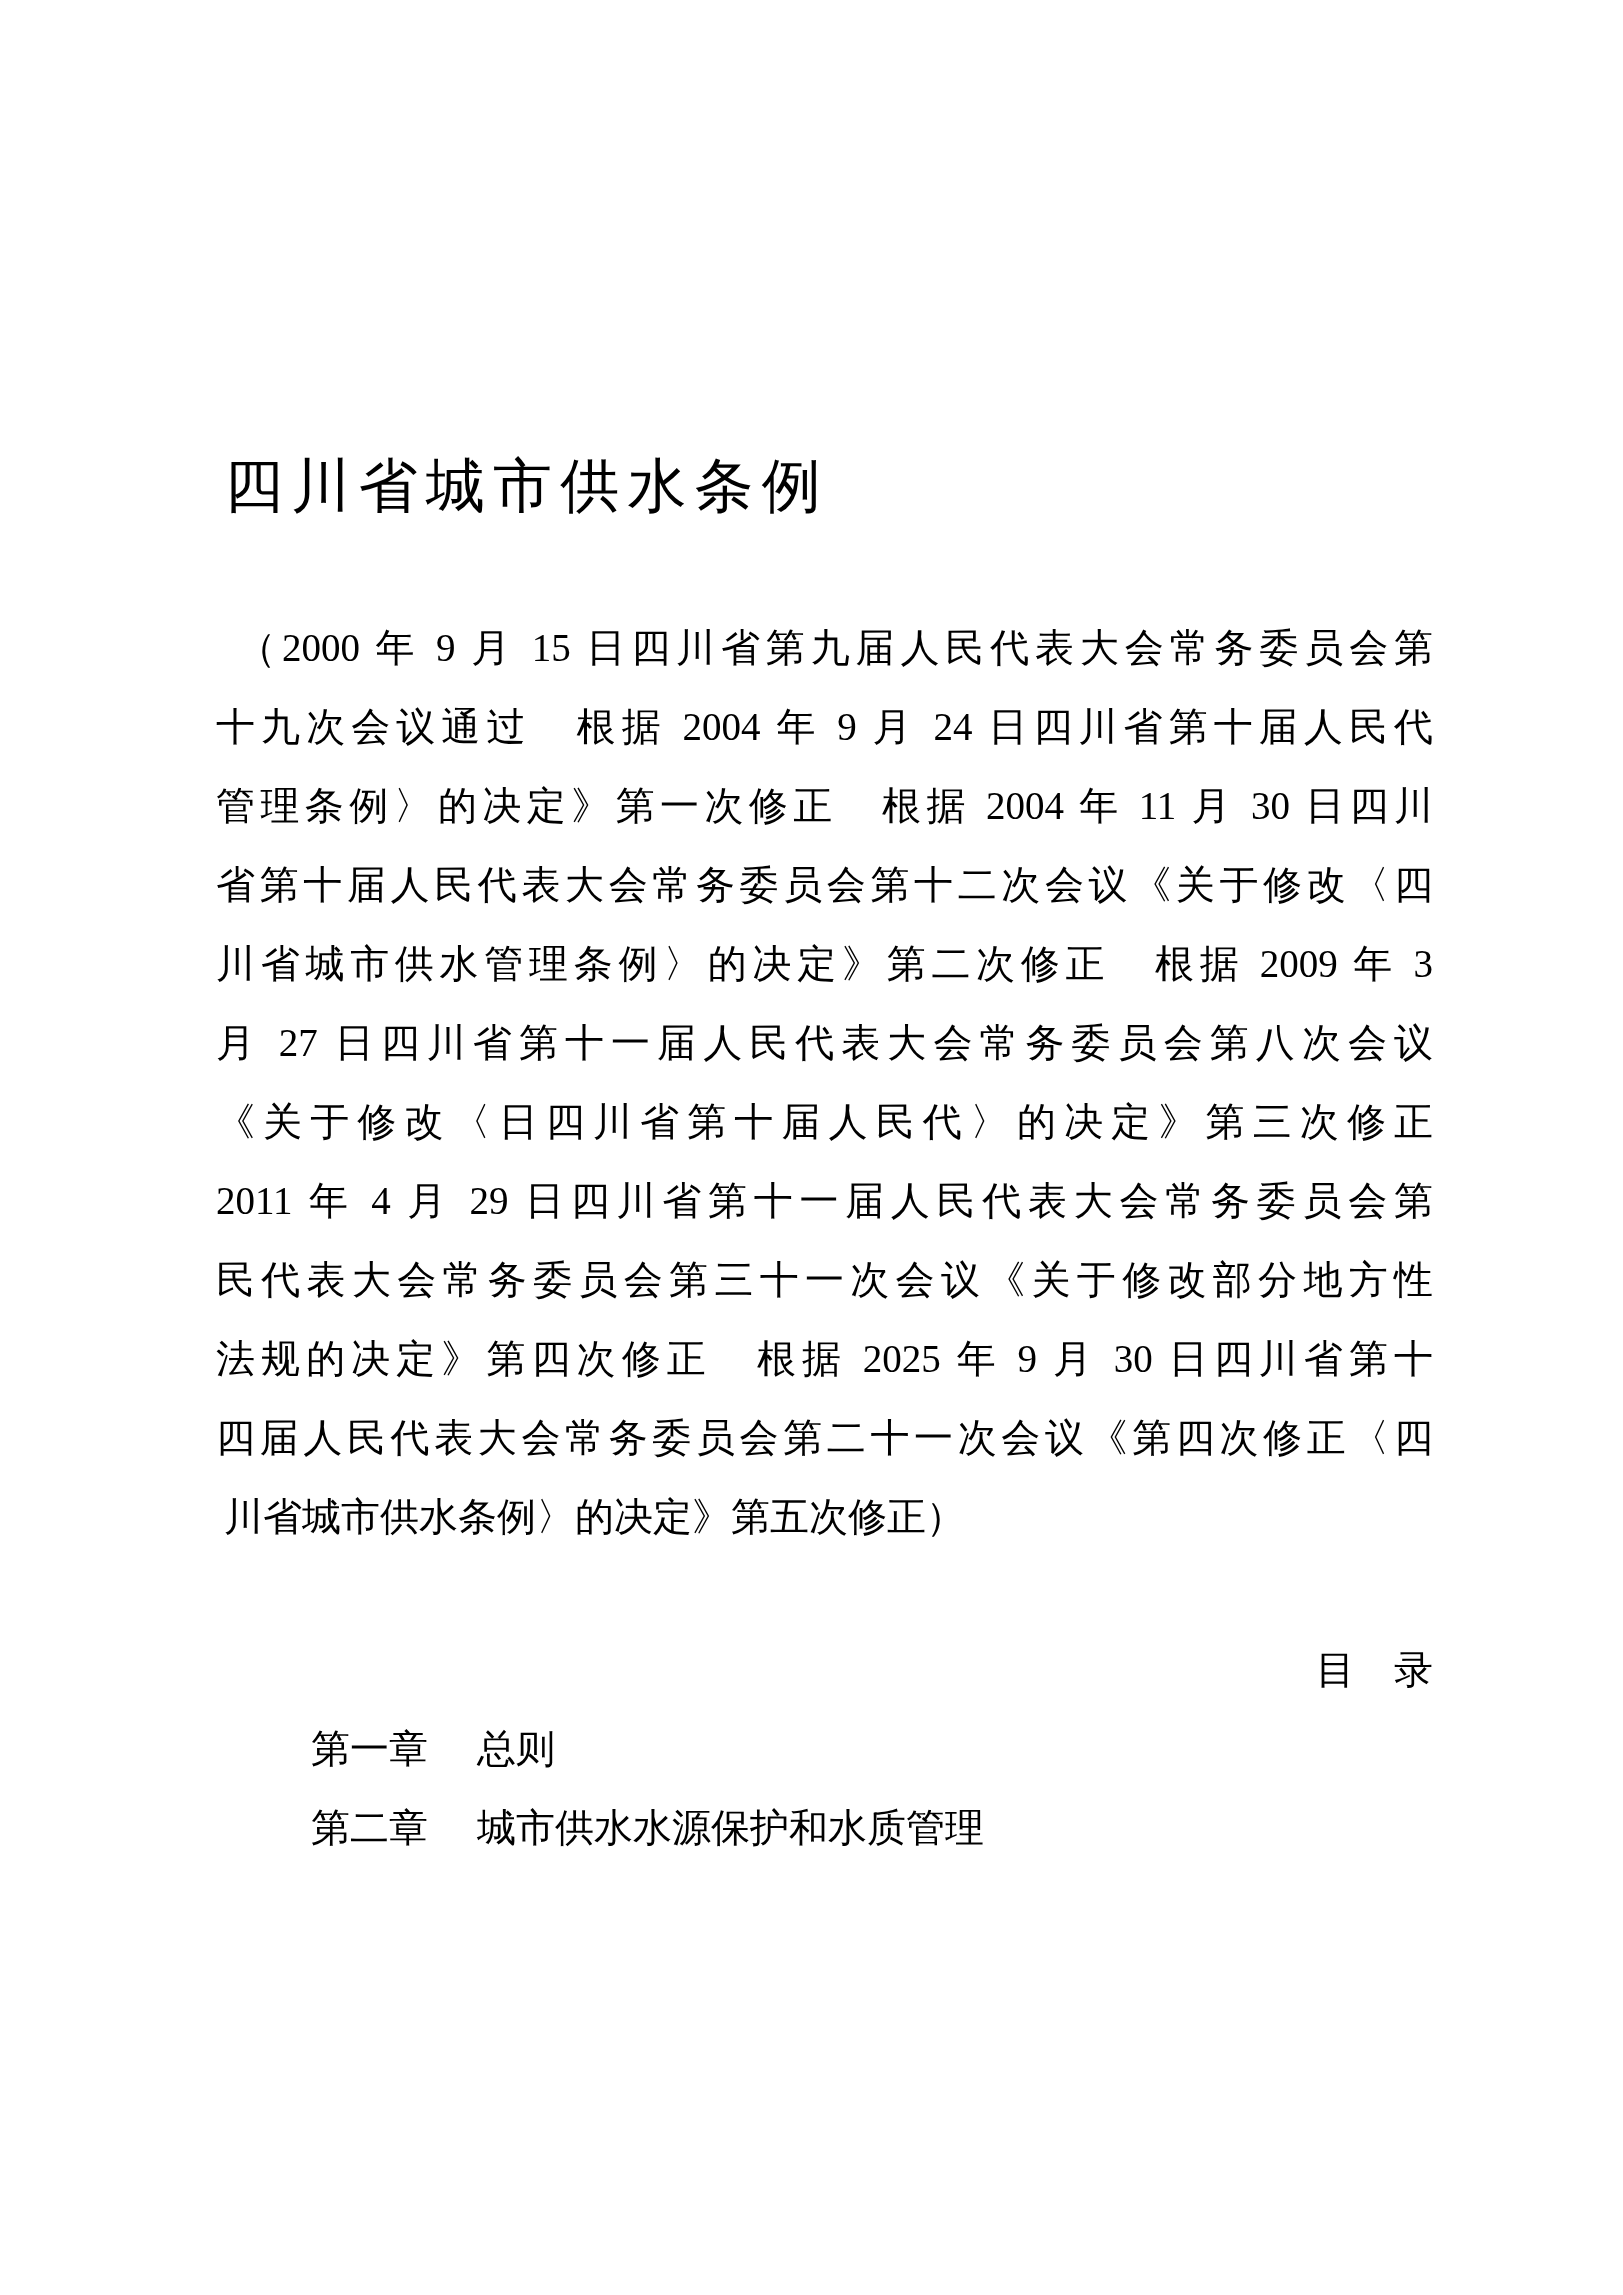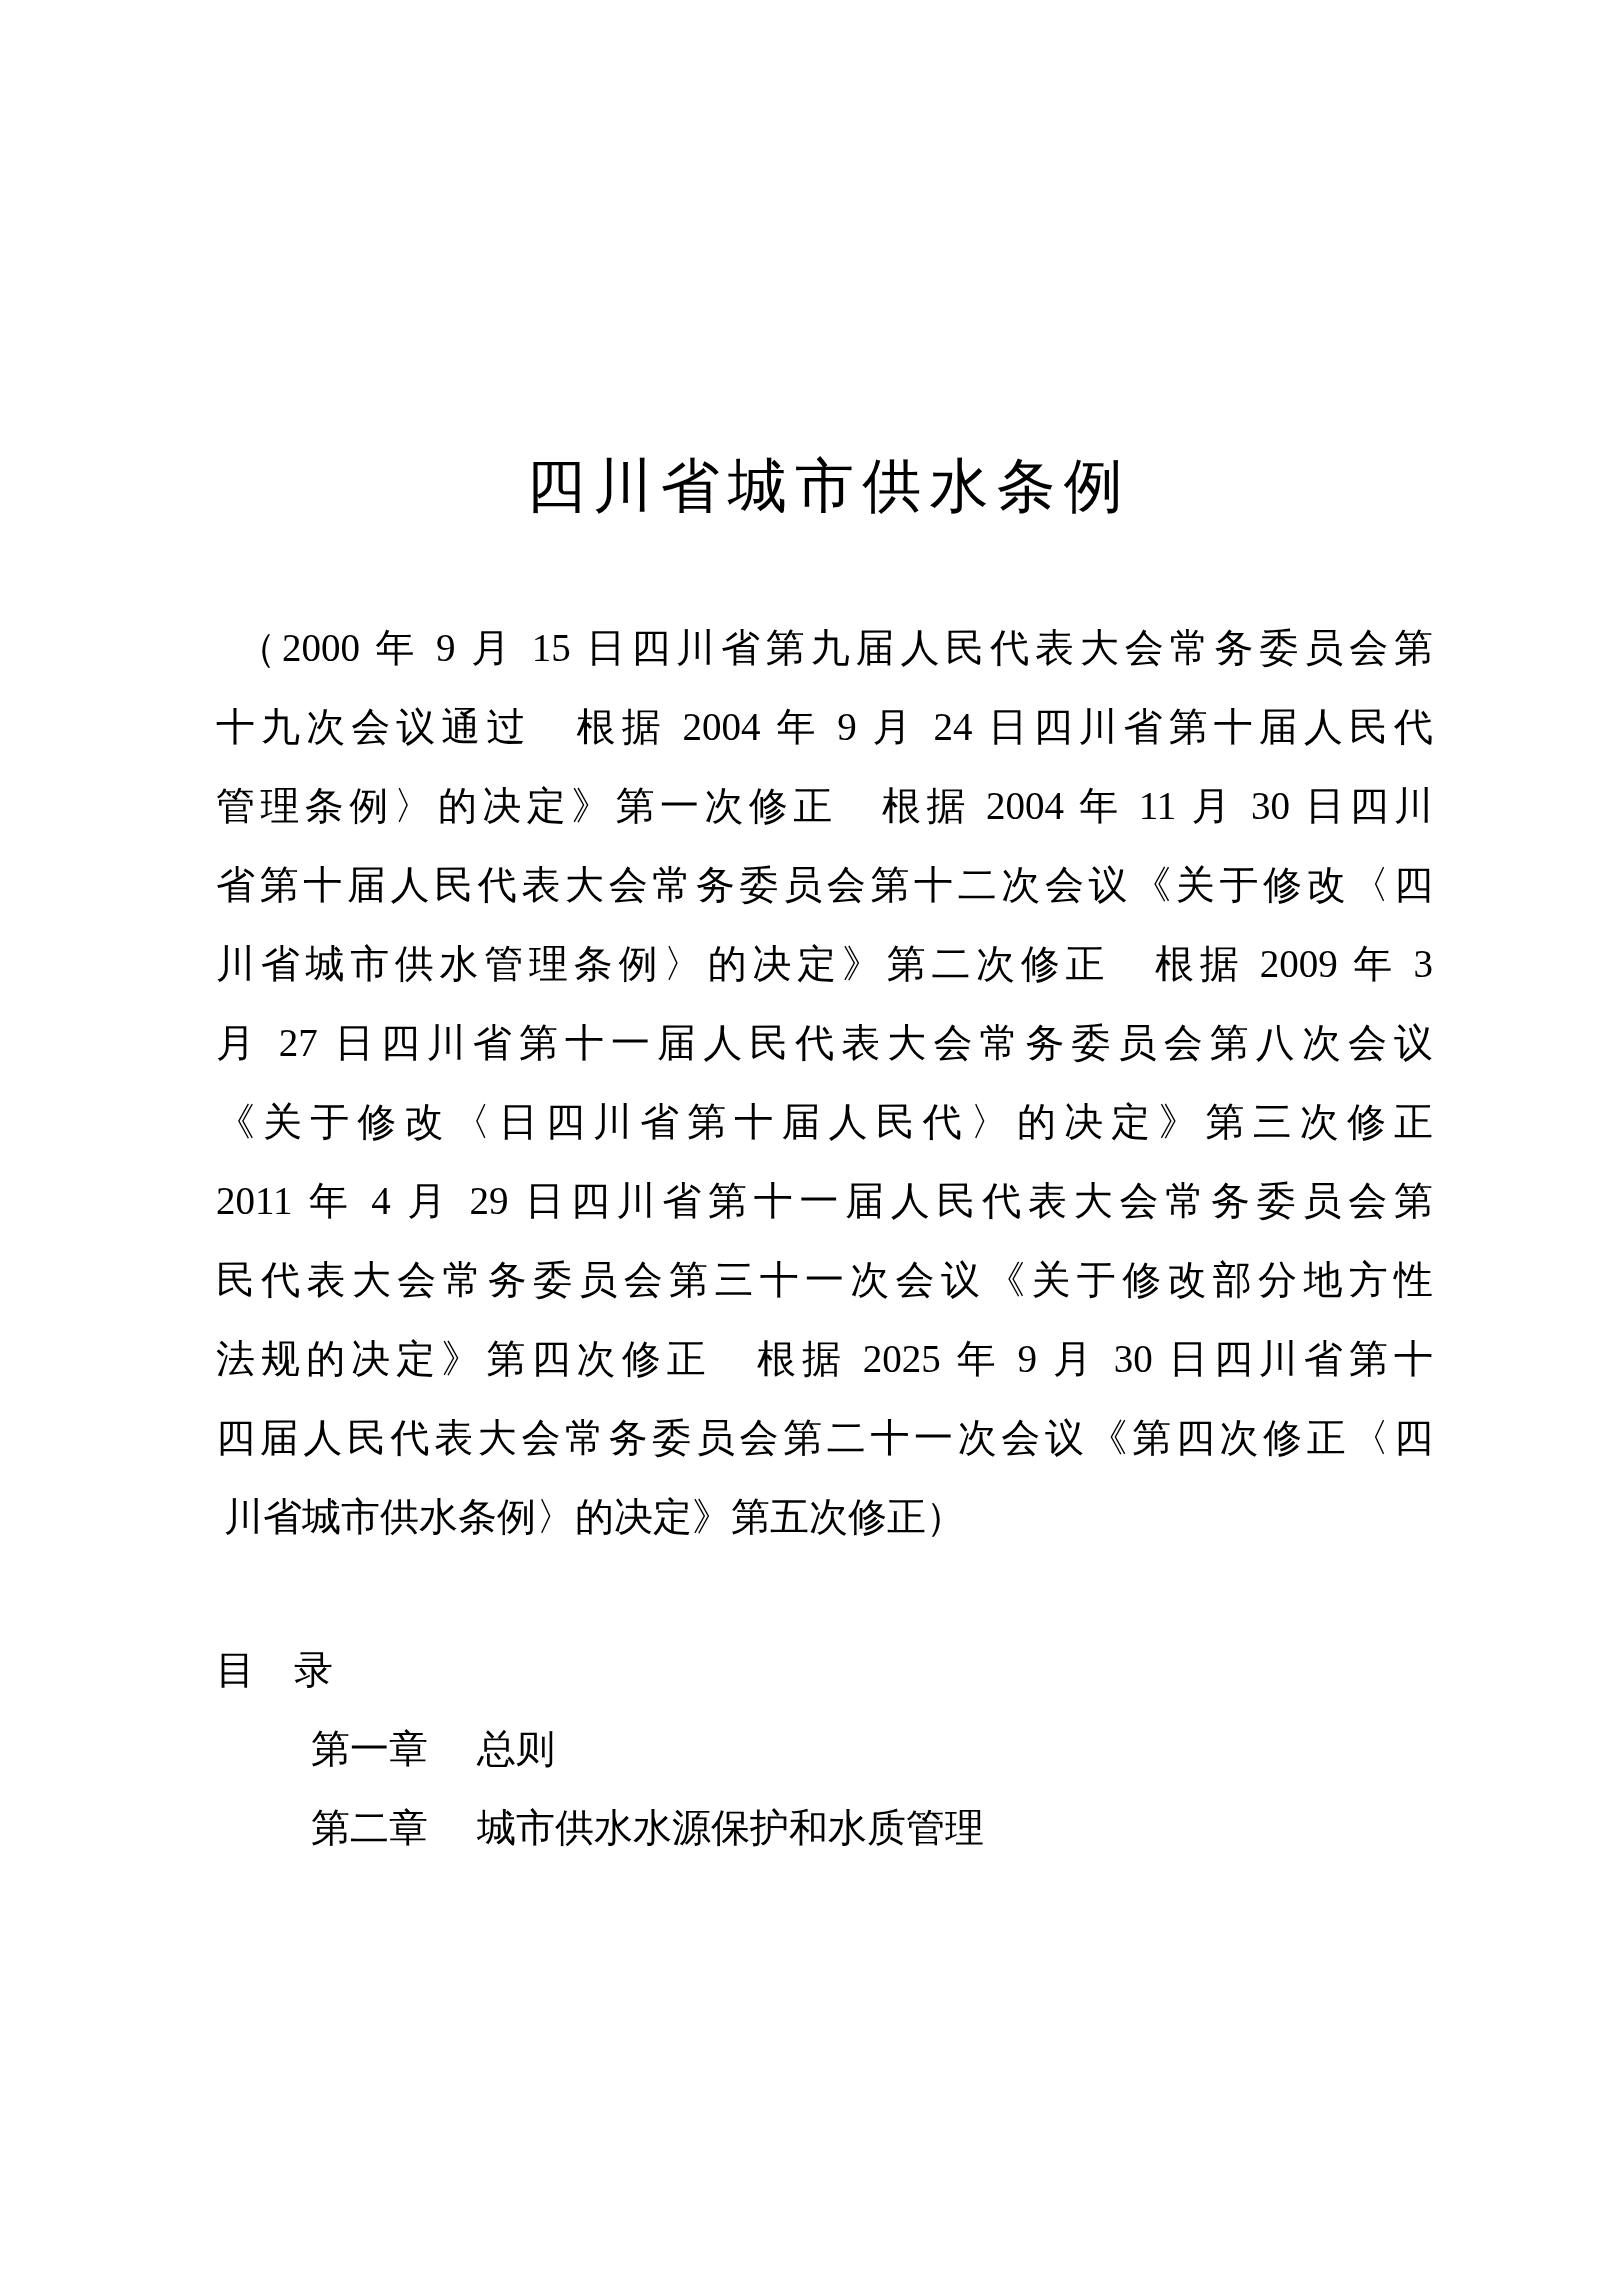--- a/index.html
+++ b/index.html
@@ -18,21 +18,20 @@
     overflow: hidden;
   }
   .content {
     padding: 447px 190px 0 216px;
   }
   .doc-title {
     margin: 0;
     font-size: 59px;
     font-weight: normal;
     line-height: 79px;
-    text-align: center;
     letter-spacing: 8.2px;
     text-indent: 8.2px;
     white-space: nowrap;
   }
   .preamble {
     margin-top: 82px;
     font-size: 39px;
     line-height: 79px;
   }
   .pline {
@@ -46,21 +45,21 @@
     text-align: justify;
     text-align-last: left;
     margin-left: 8px;
   }
   .toc {
     margin-top: 74px;
     font-size: 39px;
     line-height: 79px;
   }
   .toc-heading {
-    text-align: left;
+    text-align: right;
   }
   .toc-item {
     padding-left: 95px;
     font-family: Liberation Serif, serif;
   }
   .toc-item .toc-title {
     margin-left: 49px;
   }
 </style>
 </head>

